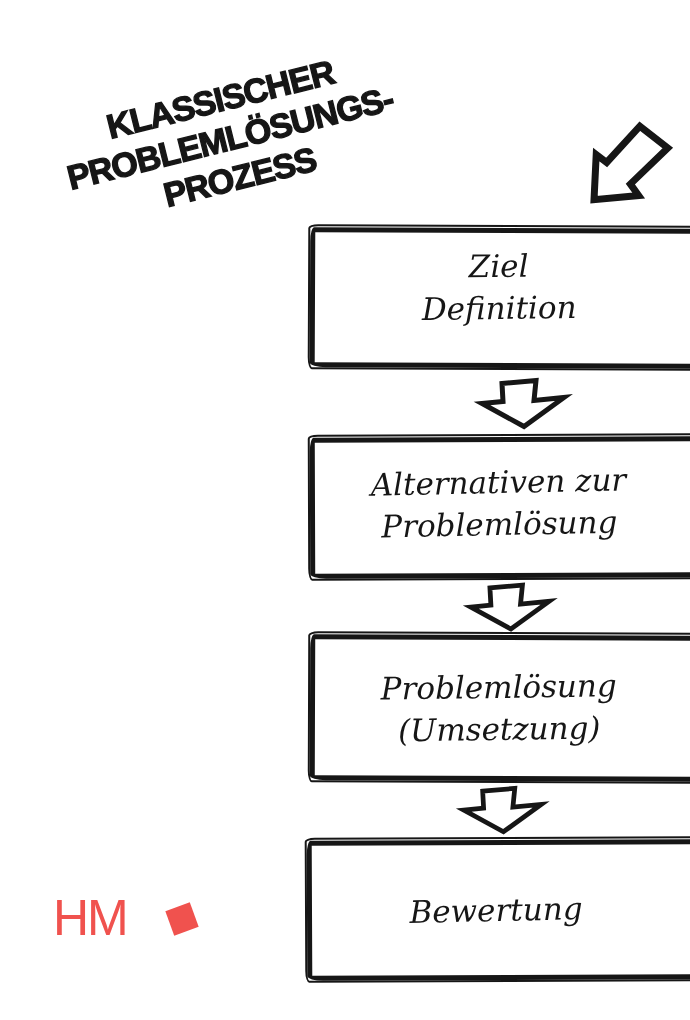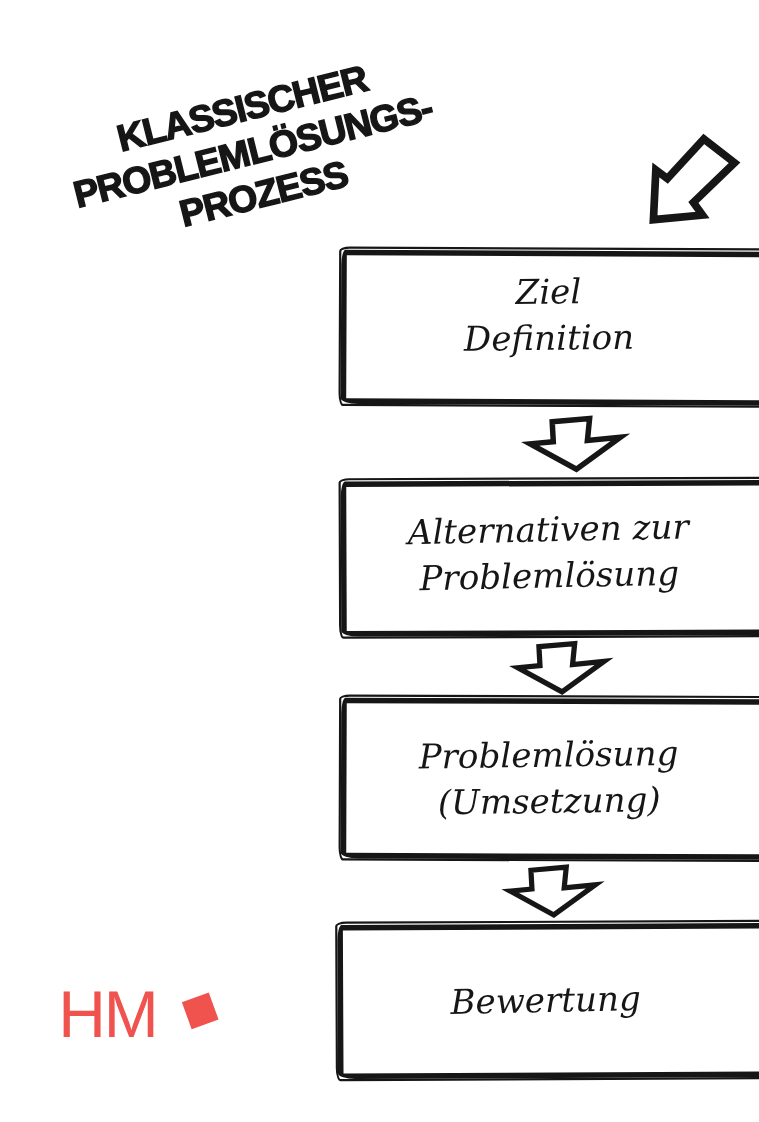--- a/index.html
+++ b/index.html
@@ -102,21 +102,21 @@
   .fa3 { left: 460px; top: 786px; width: 85px; height: 50px; }
 
   
   .logo { position: absolute; left: 53px; top: 893px; width: 170px; height: 90px; }
   .logo-text {
     position: absolute;
     left: 0;
     top: 0;
     font-family: "Liberation Sans", sans-serif;
     font-weight: 400;
-    font-size: 60px;
+    font-size: 50px;
     line-height: 1;
     letter-spacing: -2px;
     color: #F0524E;
   }
   .logo-square {
     position: absolute;
     left: 116px;
     top: 13px;
     width: 26px;
     height: 26px;

